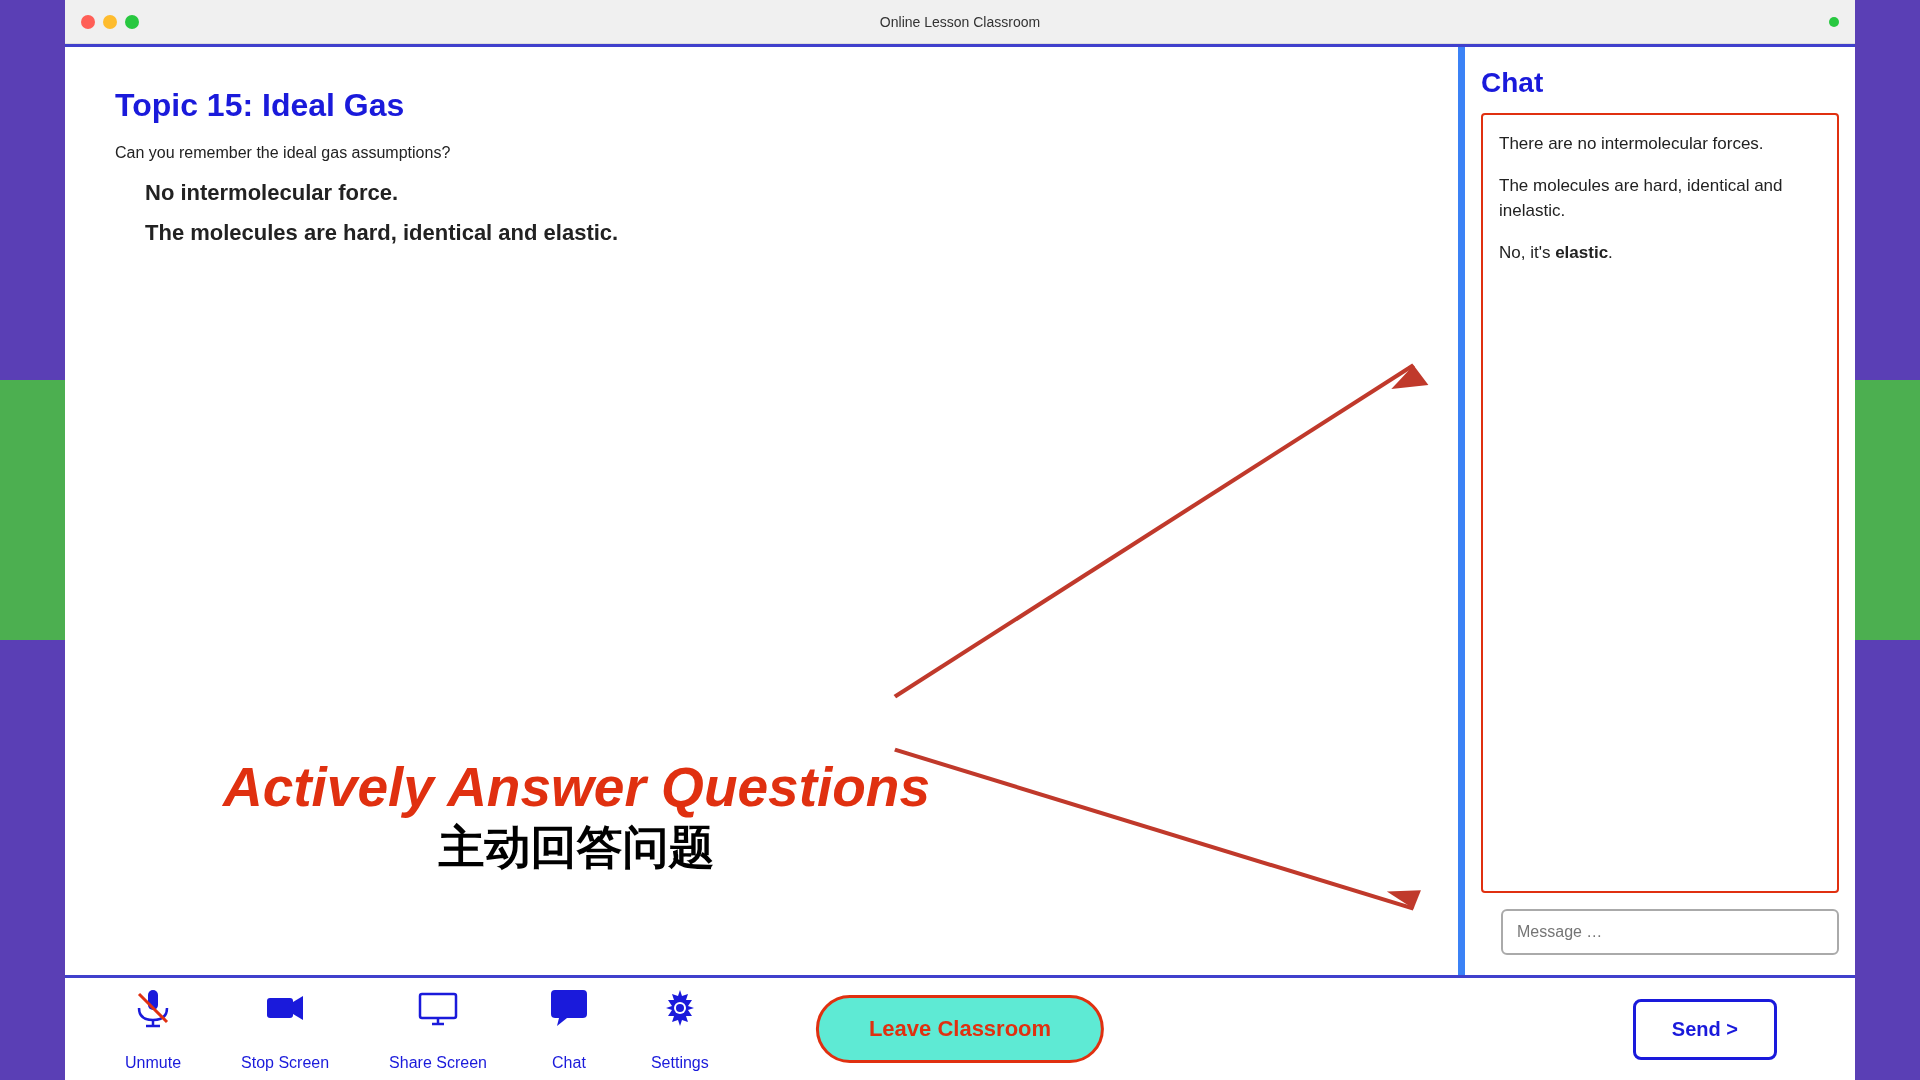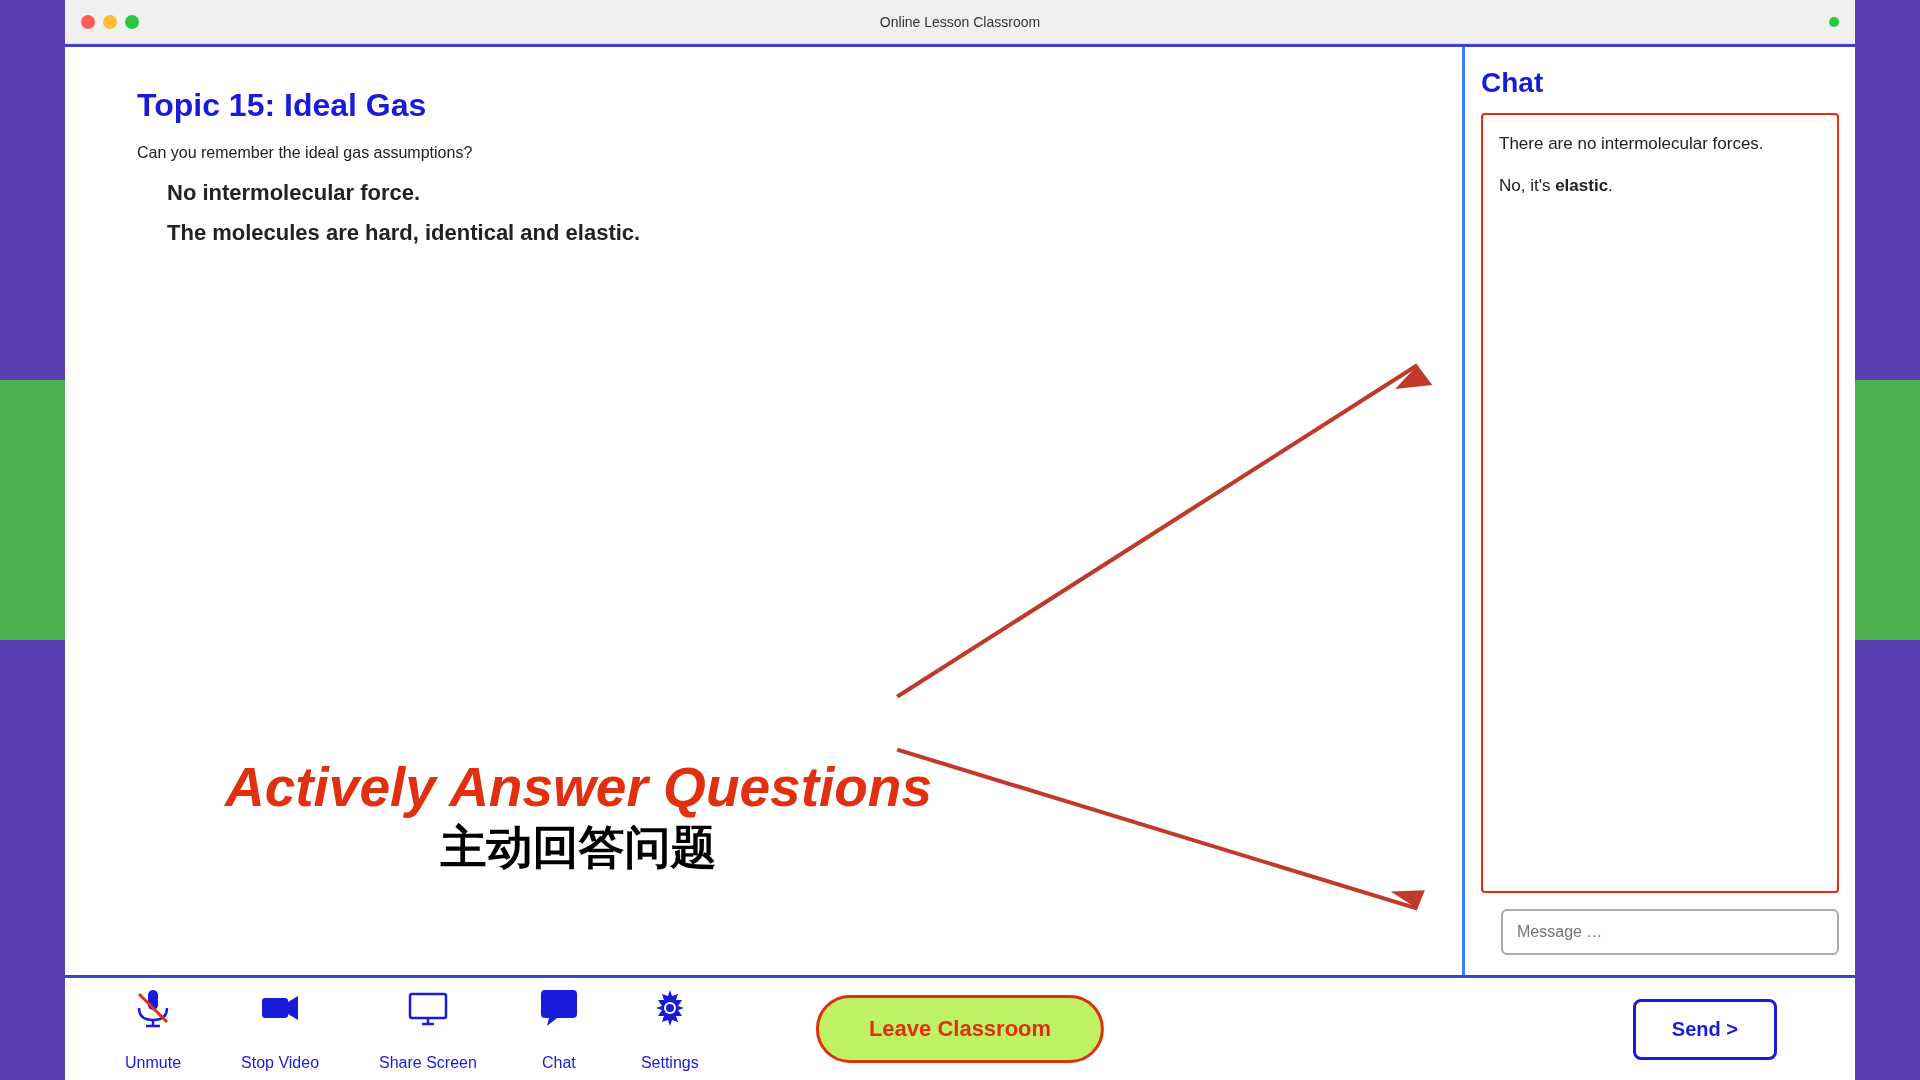--- a/index.html
+++ b/index.html
@@ -89,23 +89,23 @@
     .content-area {
       display: flex;
       flex: 1;
       overflow: hidden;
       border-top: 3px solid #4040cc;
     }
 
     
     .lesson-area {
       flex: 1;
-      padding: 40px 50px 20px 72px;
+      padding: 40px 50px 20px 50px;
       position: relative;
-      border-right: 3px solid #3b82f6;
+      border-right: 7px solid #3b82f6;
       overflow: hidden;
     }
 
     .topic-title {
       color: #1a1adb;
       font-size: 32px;
       font-weight: 800;
       margin-bottom: 20px;
     }
 
@@ -230,21 +230,21 @@
       font-weight: 500;
     }
 
     .leave-btn {
       position: absolute;
       left: 50%;
       transform: translateX(-50%);
       padding: 18px 50px;
       border: 3px solid #e03010;
       border-radius: 50px;
-      background: #bef264;
+      background: #5eead4;
       color: #e03010;
       font-size: 22px;
       font-weight: 600;
       cursor: pointer;
     }
 
     .send-btn {
       position: absolute;
       right: 78px;
       padding: 16px 36px;
@@ -298,20 +298,21 @@
         <polygon points="910,650 892,637 915,636" fill="#c0392b"></polygon>
       </svg>
 
     </div>
 
     <div class="chat-panel">
       <h2 class="chat-title">Chat</h2>
 
       <div class="chat-messages">
         <p class="chat-message">There are no intermolecular forces.</p>
+        <p class="chat-message">The molecules are hard, identical and inelastic.</p>
         <p class="chat-message">No, it's <b>elastic</b>.</p>
       </div>
 
       <div class="chat-input-area">
         <input class="chat-input" type="text" placeholder="Message …" style="">
       </div>
     </div>
 
   </div>
 
@@ -326,21 +327,21 @@
         <line x1="8" y1="8" x2="36" y2="36" stroke="#e03010" stroke-width="3"></line>
       </svg>
       <span class="toolbar-label">Unmute</span>
     </div>
 
     <div class="toolbar-item">
       <svg viewBox="0 0 44 44">
         <rect x="4" y="12" width="26" height="20" rx="3" fill="#1a1adb"></rect>
         <polygon points="30,16 40,10 40,34 30,28" fill="#1a1adb"></polygon>
       </svg>
-      <span class="toolbar-label">Stop Video</span>
+      <span class="toolbar-label">Stop Screen</span>
     </div>
 
     <div class="toolbar-item">
       <svg viewBox="0 0 44 44">
         <rect x="4" y="8" width="36" height="24" rx="2" stroke="#1a1adb" stroke-width="2.5" fill="none"></rect>
         <line x1="16" y1="38" x2="28" y2="38" stroke="#1a1adb" stroke-width="2.5"></line>
         <line x1="22" y1="32" x2="22" y2="38" stroke="#1a1adb" stroke-width="2.5"></line>
       </svg>
       <span class="toolbar-label">Share Screen</span>
     </div>

